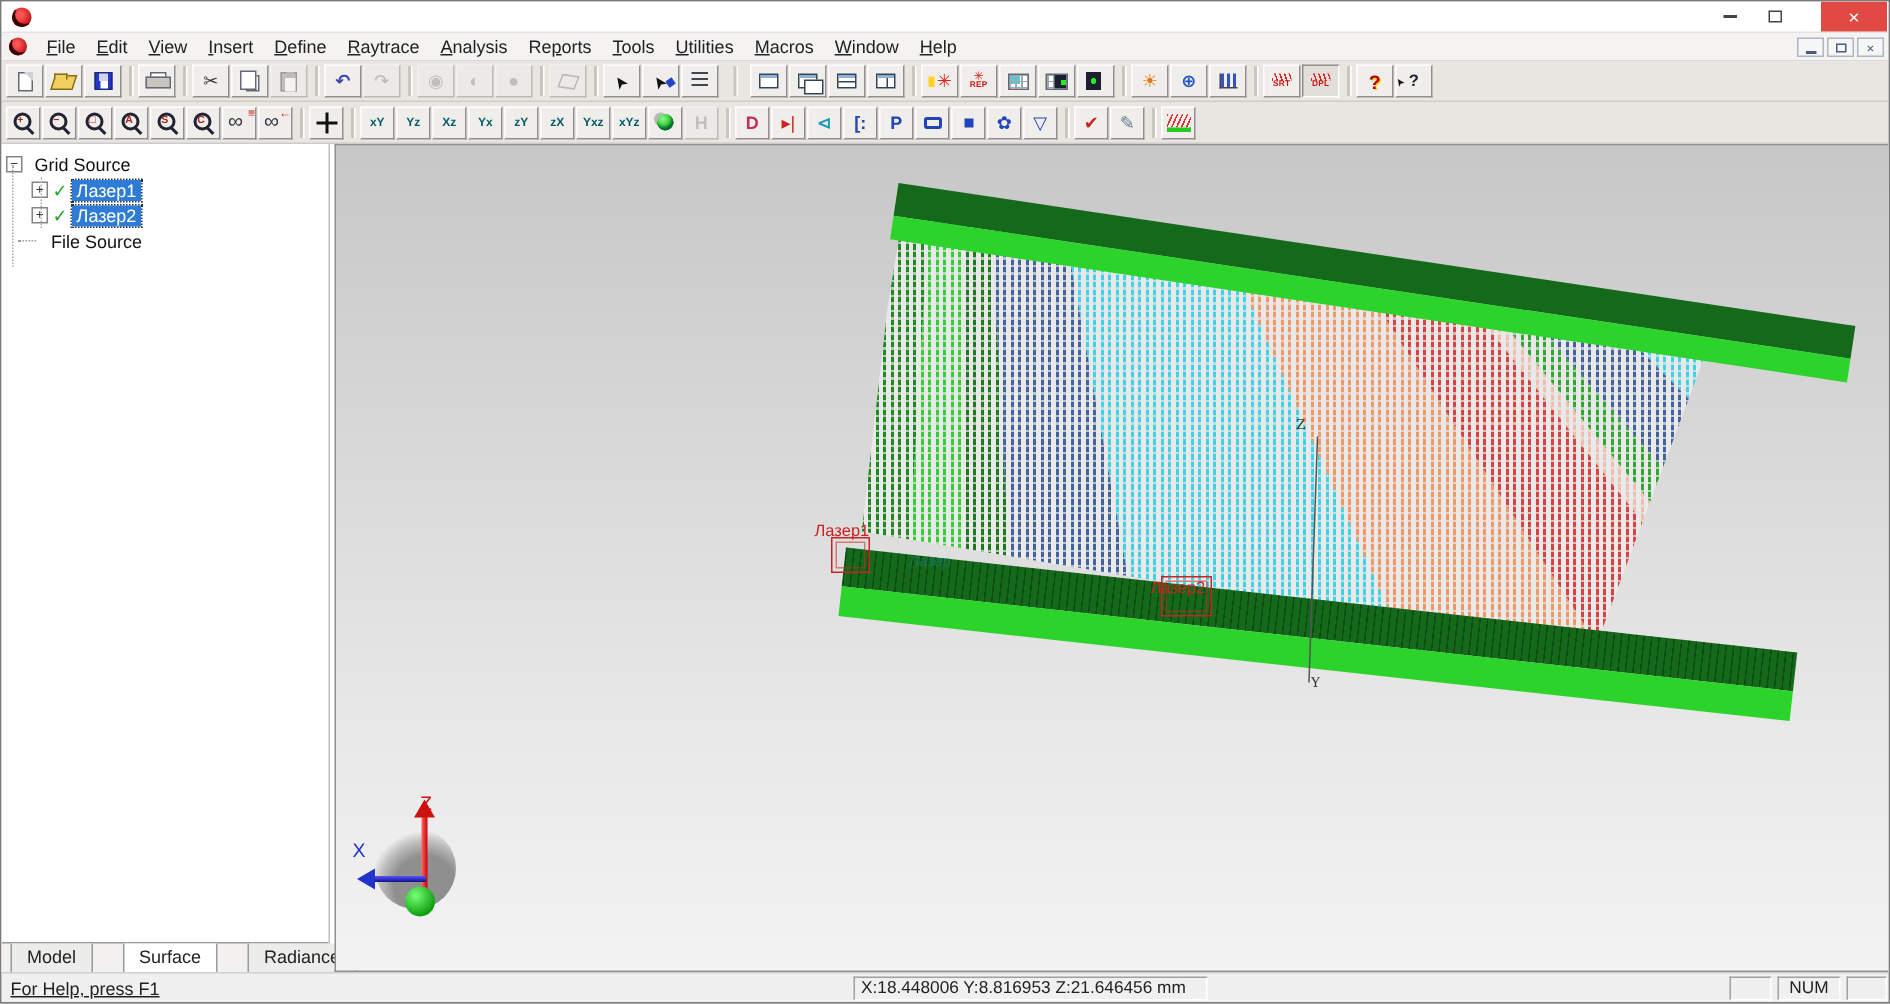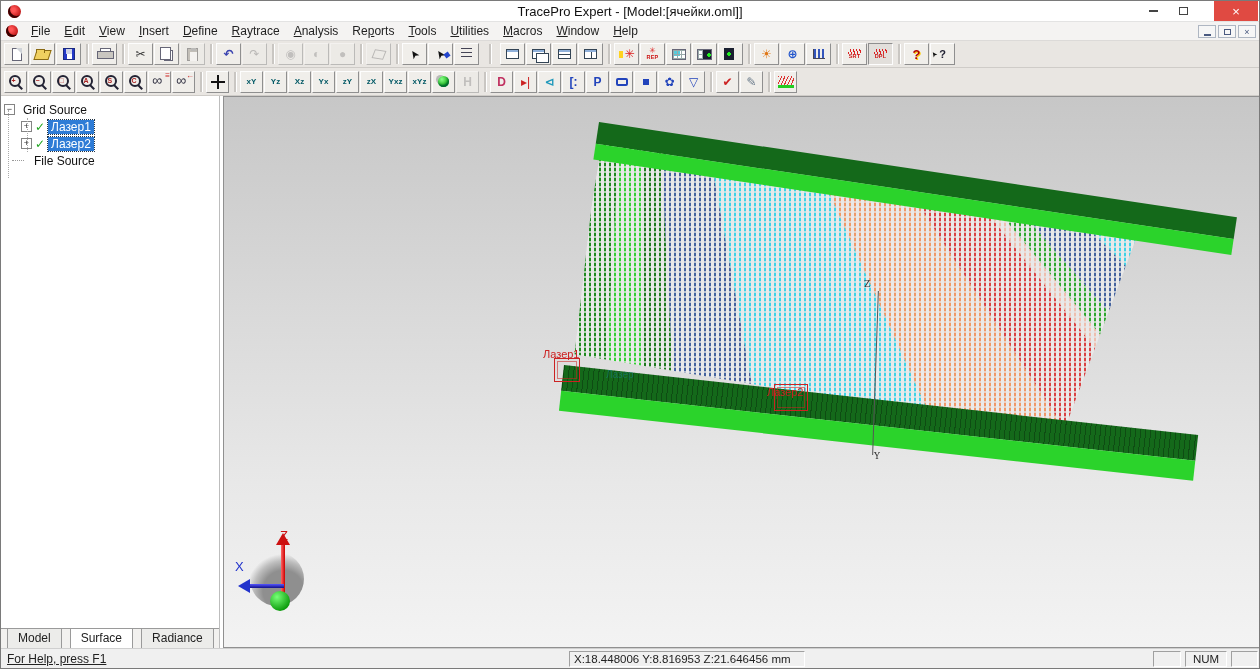--- a/index.html
+++ b/index.html
@@ -130,38 +130,38 @@
   .expander{width:11px;height:11px;border:1px solid #848484;background:#fff;font-size:9px;line-height:9px;
             text-align:center;color:#333;flex:none;}
   .stub{width:12px;border-top:1px dotted #999;margin:0 2px 0 8px;flex:none;}
   .check-icon{color:#1fa51f;font-weight:bold;font-size:12px;margin:0 3px;flex:none;}
   .tree-label{padding:0 3px;}
   .tree-label.sel{background:#2f7cd6;color:#fff;outline:1px dotted #234;}
   .guide{position:absolute;border-left:1px dotted #aaa;width:0;}
   
   .tabs{position:absolute;left:0;right:0;bottom:0;height:20px;border-top:1px solid #9a9a9a;background:#f2f1ef;
         display:flex;align-items:flex-start;padding:0 0 0 6px;}
-  .tab{margin-right:8px;padding:2px 10px 3px;font-size:12px;color:#222;background:#ececea;
+  .tab{margin-right:20px;padding:2px 10px 3px;font-size:12px;color:#222;background:#ececea;
        border:1px solid #9a9a9a;border-top:none;}
   .tab.active{background:#fff;}
   
   .viewport{position:absolute;left:222px;top:0;right:0;bottom:0;border:1px solid #909090;border-right:none;
             background:linear-gradient(#c7c7c7,#e8e8e8 70%,#f3f3f3);overflow:hidden;}
   .slab{position:absolute;transform-origin:top left;}
   .slab .face-top{width:100%;background:#14691a;}
   .slab .face-front{width:100%;background:#2bd32b;}
   .slab.bottom .face-top{background:#14691a;
      background-image:repeating-linear-gradient(90deg,rgba(0,0,0,.28) 0 1px,transparent 1px 5px);}
   .rayfield{position:absolute;left:340px;top:36px;width:580px;height:320px;
             clip-path:polygon(38px 10px,573px 103px,498px 303px,3px 220px);}
   .band{position:absolute;left:0;top:0;right:0;bottom:0;}
   .scene-label{position:absolute;font-size:11px;color:#cc2222;}
   .laser-box{position:absolute;border:1px solid #cc2222;background:transparent;}
   .laser-box::after{content:'';position:absolute;left:2px;top:2px;right:2px;bottom:2px;border:1px solid rgba(204,34,34,.55);}
-  .hidden-label{position:absolute;font-size:10px;color:#1b7f8a;opacity:.55;}
+  .hidden-label{position:absolute;font-size:10px;color:#1b7f8a;opacity:.55;font-style:italic;}
   .axis-line{position:absolute;width:1px;background:#555;}
   .axis-text{position:absolute;font-size:9px;color:#333;font-family:"DejaVu Serif","Liberation Serif",serif;}
   
   .triad-disc{position:absolute;left:26px;top:455px;width:54px;height:54px;border-radius:50%;
      background:radial-gradient(circle at 62% 72%,#8f8f8f 0 40%,#bdbdbd 58%,rgba(200,200,200,0) 72%);}
   .triad-zbar{position:absolute;left:57px;top:447px;width:4px;height:50px;background:linear-gradient(90deg,#f66,#c00);}
   .triad-zhead{position:absolute;left:52px;top:436px;width:0;height:0;
      border-left:7px solid transparent;border-right:7px solid transparent;border-bottom:12px solid #cc1111;}
   .triad-xbar{position:absolute;left:26px;top:487px;width:34px;height:4px;background:linear-gradient(#55f,#118);}
   .triad-xhead{position:absolute;left:14px;top:482px;width:0;height:0;
@@ -177,21 +177,20 @@
   .sb-box{position:absolute;top:2px;height:16px;border:1px solid;border-color:#a0a0a0 #fff #fff #a0a0a0;
           padding:1px 4px;font-size:11.5px;white-space:nowrap;overflow:hidden;}
 </style>
 </head>
 <body>
 
 <div class="app">
 
   <div class="titlebar">
     <span class="app-icon"></span>
-    <div class="title-text">TracePro Expert - [Model:[ячейки.oml]]</div>
     <div class="win-btn wb-min">
         <span class="min-dash"></span>
       </div>
     <div class="win-btn wb-rest">
         <span class="rest-box"></span>
       </div>
     <div class="win-btn wb-close">
         <span>×</span>
       </div>
   </div>

